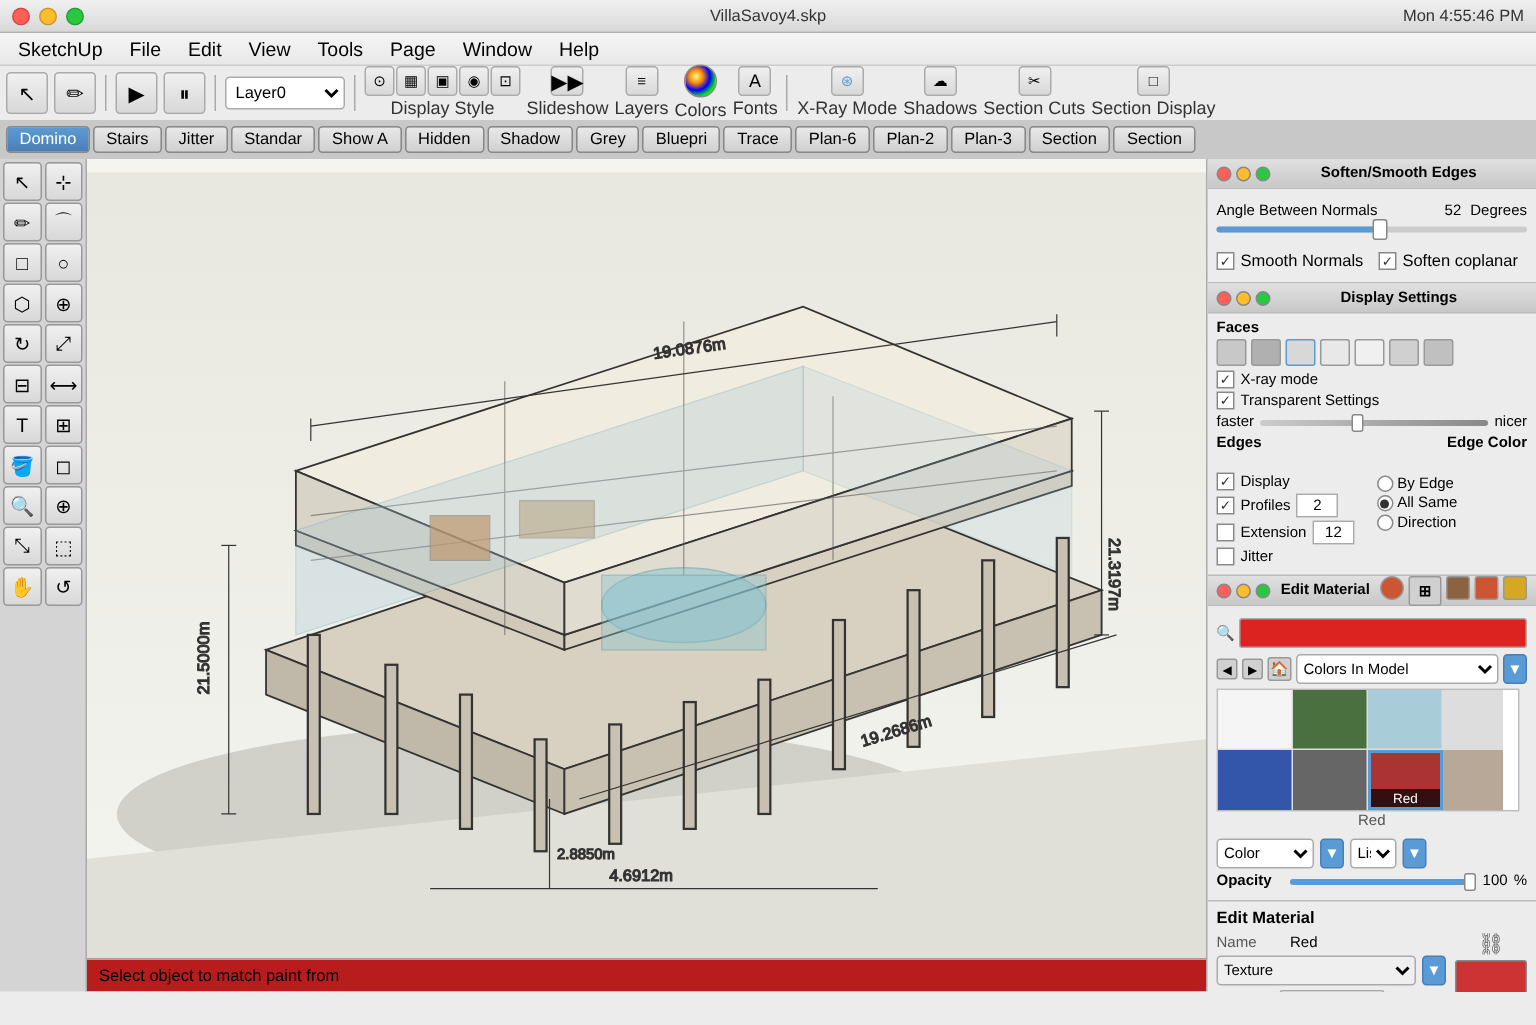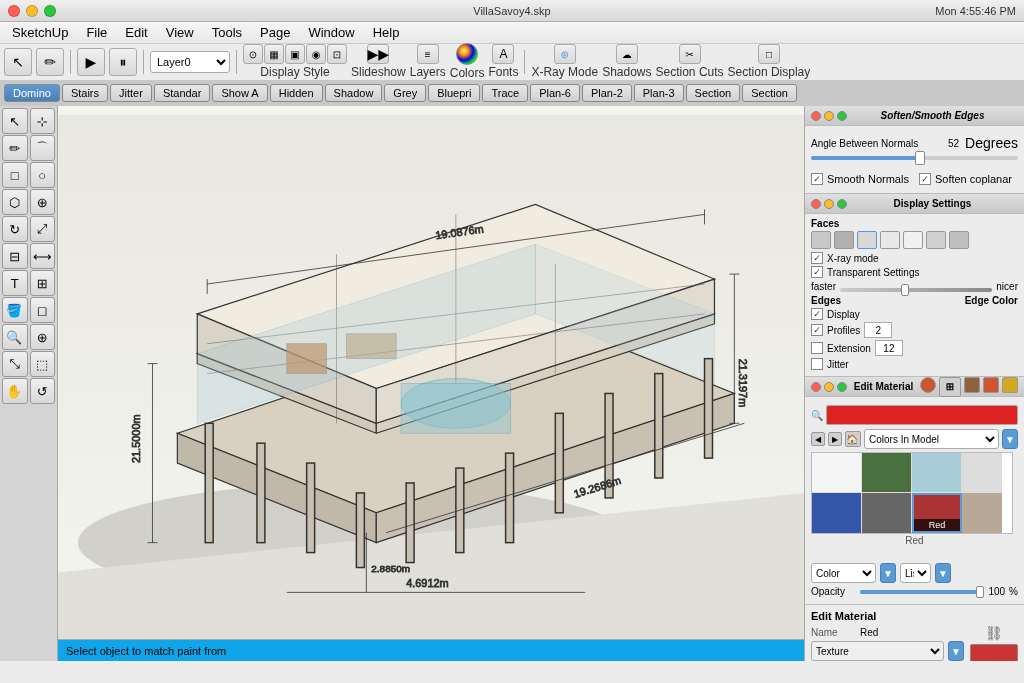--- a/index.html
+++ b/index.html
@@ -110,21 +110,21 @@
       flex: 1;
       background: #f5f5f0;
       position: relative;
       overflow: hidden;
     }
     .canvas-svg { width: 100%; height: 100%; }
     .status-bar {
       position: absolute;
       bottom: 0; left: 0; right: 0;
       height: 22px;
-      background: #0ea5e9;
+      background: #b91c1c;
       border-top: 1px solid #aaa;
       display: flex;
       align-items: center;
       padding: 0 8px;
       font-size: 11px;
     }
 
     
     .right-panel {
       width: 220px;
@@ -443,28 +443,28 @@
 
   <div class="right-panel">
 
     <div class="panel-section">
       <div class="panel-header">
         <div class="panel-header-controls">
           <div class="panel-dot" style="background:#ff5f57;"></div>
           <div class="panel-dot" style="background:#ffbd2e;"></div>
           <div class="panel-dot" style="background:#28c940;"></div>
         </div>
-        <span style="font-size:10px;font-weight:bold;font-style:italic;">Soften/Smooth Edges</span>
+        <span style="font-size:10px;font-weight:bold;">Soften/Smooth Edges</span>
         <span style="font-size:10px;"></span>
       </div>
       <div class="soften-section">
         <div class="slider-row">
           <span style="font-size:10px;flex:1;">Angle Between Normals</span>
           <span style="font-size:10px;">52</span>
-          <span style="font-size:14px;margin-left:2px;">Degrees</span>
+          <span style="font-size:10px;margin-left:2px;">Degrees</span>
         </div>
         <div style="position:relative;height:14px;margin:3px 0;">
           <div style="height:4px;background:#ccc;border-radius:2px;margin-top:5px;position:relative;">
             <div style="width:52%;height:100%;background:#5b9bd5;border-radius:2px;"></div>
             <div style="width:10px;height:14px;background:white;border:1px solid #888;border-radius:2px;position:absolute;top:-5px;left:50%;cursor:pointer;"></div>
           </div>
         </div>
         <div class="checkbox-row">
           <div class="cb cb-checked"></div>
           <span>Smooth Normals</span>
@@ -497,51 +497,66 @@
           <div class="face-icon" style="background:#c0c0c0;"></div>
         </div>
         <div class="checkbox-row">
           <div class="cb cb-checked"></div>
           <span>X-ray mode</span>
         </div>
         <div class="checkbox-row">
           <div class="cb cb-checked"></div>
           <span>Transparent Settings</span>
         </div>
-        <div style="display:flex;align-items:flex-end;gap:4px;margin:3px 0;">
+        <div style="display:flex;align-items:center;gap:4px;margin:3px 0;">
           <span>faster</span>
           <div style="flex:1;height:4px;background:linear-gradient(to right,#ccc,#888);border-radius:2px;position:relative;">
             <div style="width:8px;height:12px;background:white;border:1px solid #888;border-radius:2px;position:absolute;top:-4px;left:40%;cursor:pointer;"></div>
           </div>
           <span>nicer</span>
         </div>
 
         <div style="display:flex;justify-content:space-between;margin-top:3px;">
           <span style="font-weight:bold;">Edges</span>
           <span style="font-weight:bold;margin-left:40px;">Edge Color</span>
         </div>
         <div style="display:flex;gap:6px;">
-          <div style="flex:1;">
+          <div style="flex:1;margin-top:12px;">
             <div class="checkbox-row">
               <div class="cb cb-checked"></div>
               <span>Display</span>
             </div>
             <div class="checkbox-row">
               <div class="cb cb-checked"></div>
               <span>Profiles</span>
               <input type="text" class="input-small" value="2" style="">
             </div>
             <div class="checkbox-row">
               <div class="cb"></div>
               <span>Extension</span>
               <input type="text" class="input-small" value="12" style="">
             </div>
             <div class="checkbox-row">
               <div class="cb"></div>
               <span>Jitter</span>
+            </div>
+          </div>
+          <div style="flex:1;">
+            <div style="height:14px;"></div>
+            <div class="radio-row">
+              <div class="radio-btn"></div>
+              <span>By Edge</span>
+            </div>
+            <div class="radio-row">
+              <div class="radio-btn selected"></div>
+              <span>All Same</span>
+            </div>
+            <div class="radio-row">
+              <div class="radio-btn"></div>
+              <span>Direction</span>
             </div>
           </div>
         </div>
       </div>
     </div>
 
     <div class="panel-section">
       <div class="panel-header">
         <div class="panel-header-controls">
           <div class="panel-dot" style="background:#ff5f57;"></div>
@@ -585,33 +600,33 @@
           <div style="width:50px;height:40px;background:#aa3333;border-right:1px solid #ddd;border:2px solid #5b9bd5;cursor:pointer;position:relative;">
             <div style="position:absolute;bottom:0;left:0;right:0;background:rgba(0,0,0,0.7);color:white;font-size:9px;text-align:center;padding:1px 0;">Red</div>
           </div>
           <div style="width:40px;height:40px;background:#b8a898;cursor:pointer;"></div>
 
         </div>
         <div style="display:flex;align-items:center;justify-content:center;margin-top:1px;font-size:10px;color:#555;">
           <span>Red</span>
         </div>
 
-        <div style="display:flex;gap:4px;margin-top:17px;align-items:flex-end;">
+        <div style="display:flex;gap:4px;margin-top:6px;align-items:flex-end;">
           <select class="small-select" style="width:65px;">
             <option>Color</option>
           </select>
           <div style="width:16px;height:20px;background:#5b9bd5;border:1px solid #4a7fb5;border-radius:3px;display:flex;align-items:center;justify-content:center;cursor:pointer;font-size:10px;color:white;">▼</div>
           <select class="small-select" style="width:31px;">
             <option>List</option>
           </select>
           <div style="width:16px;height:20px;background:#5b9bd5;border:1px solid #4a7fb5;border-radius:3px;display:flex;align-items:center;justify-content:center;cursor:pointer;font-size:10px;color:white;">▼</div>
         </div>
 
         <div style="display:flex;align-items:center;gap:4px;margin:3px 0;font-size:10px;">
-          <span style="width:45px;">Opacity</span>
+          <span style="width:45px;font-weight:bold;">Opacity</span>
           <div style="flex:1;height:4px;background:#ccc;border-radius:2px;position:relative;">
             <div style="width:100%;height:100%;background:#5b9bd5;border-radius:2px;"></div>
             <div style="width:8px;height:12px;background:white;border:1px solid #888;border-radius:2px;position:absolute;top:-4px;right:0;cursor:pointer;"></div>
           </div>
           <span>100</span>
           <span>%</span>
         </div>
       </div>
     </div>
 

